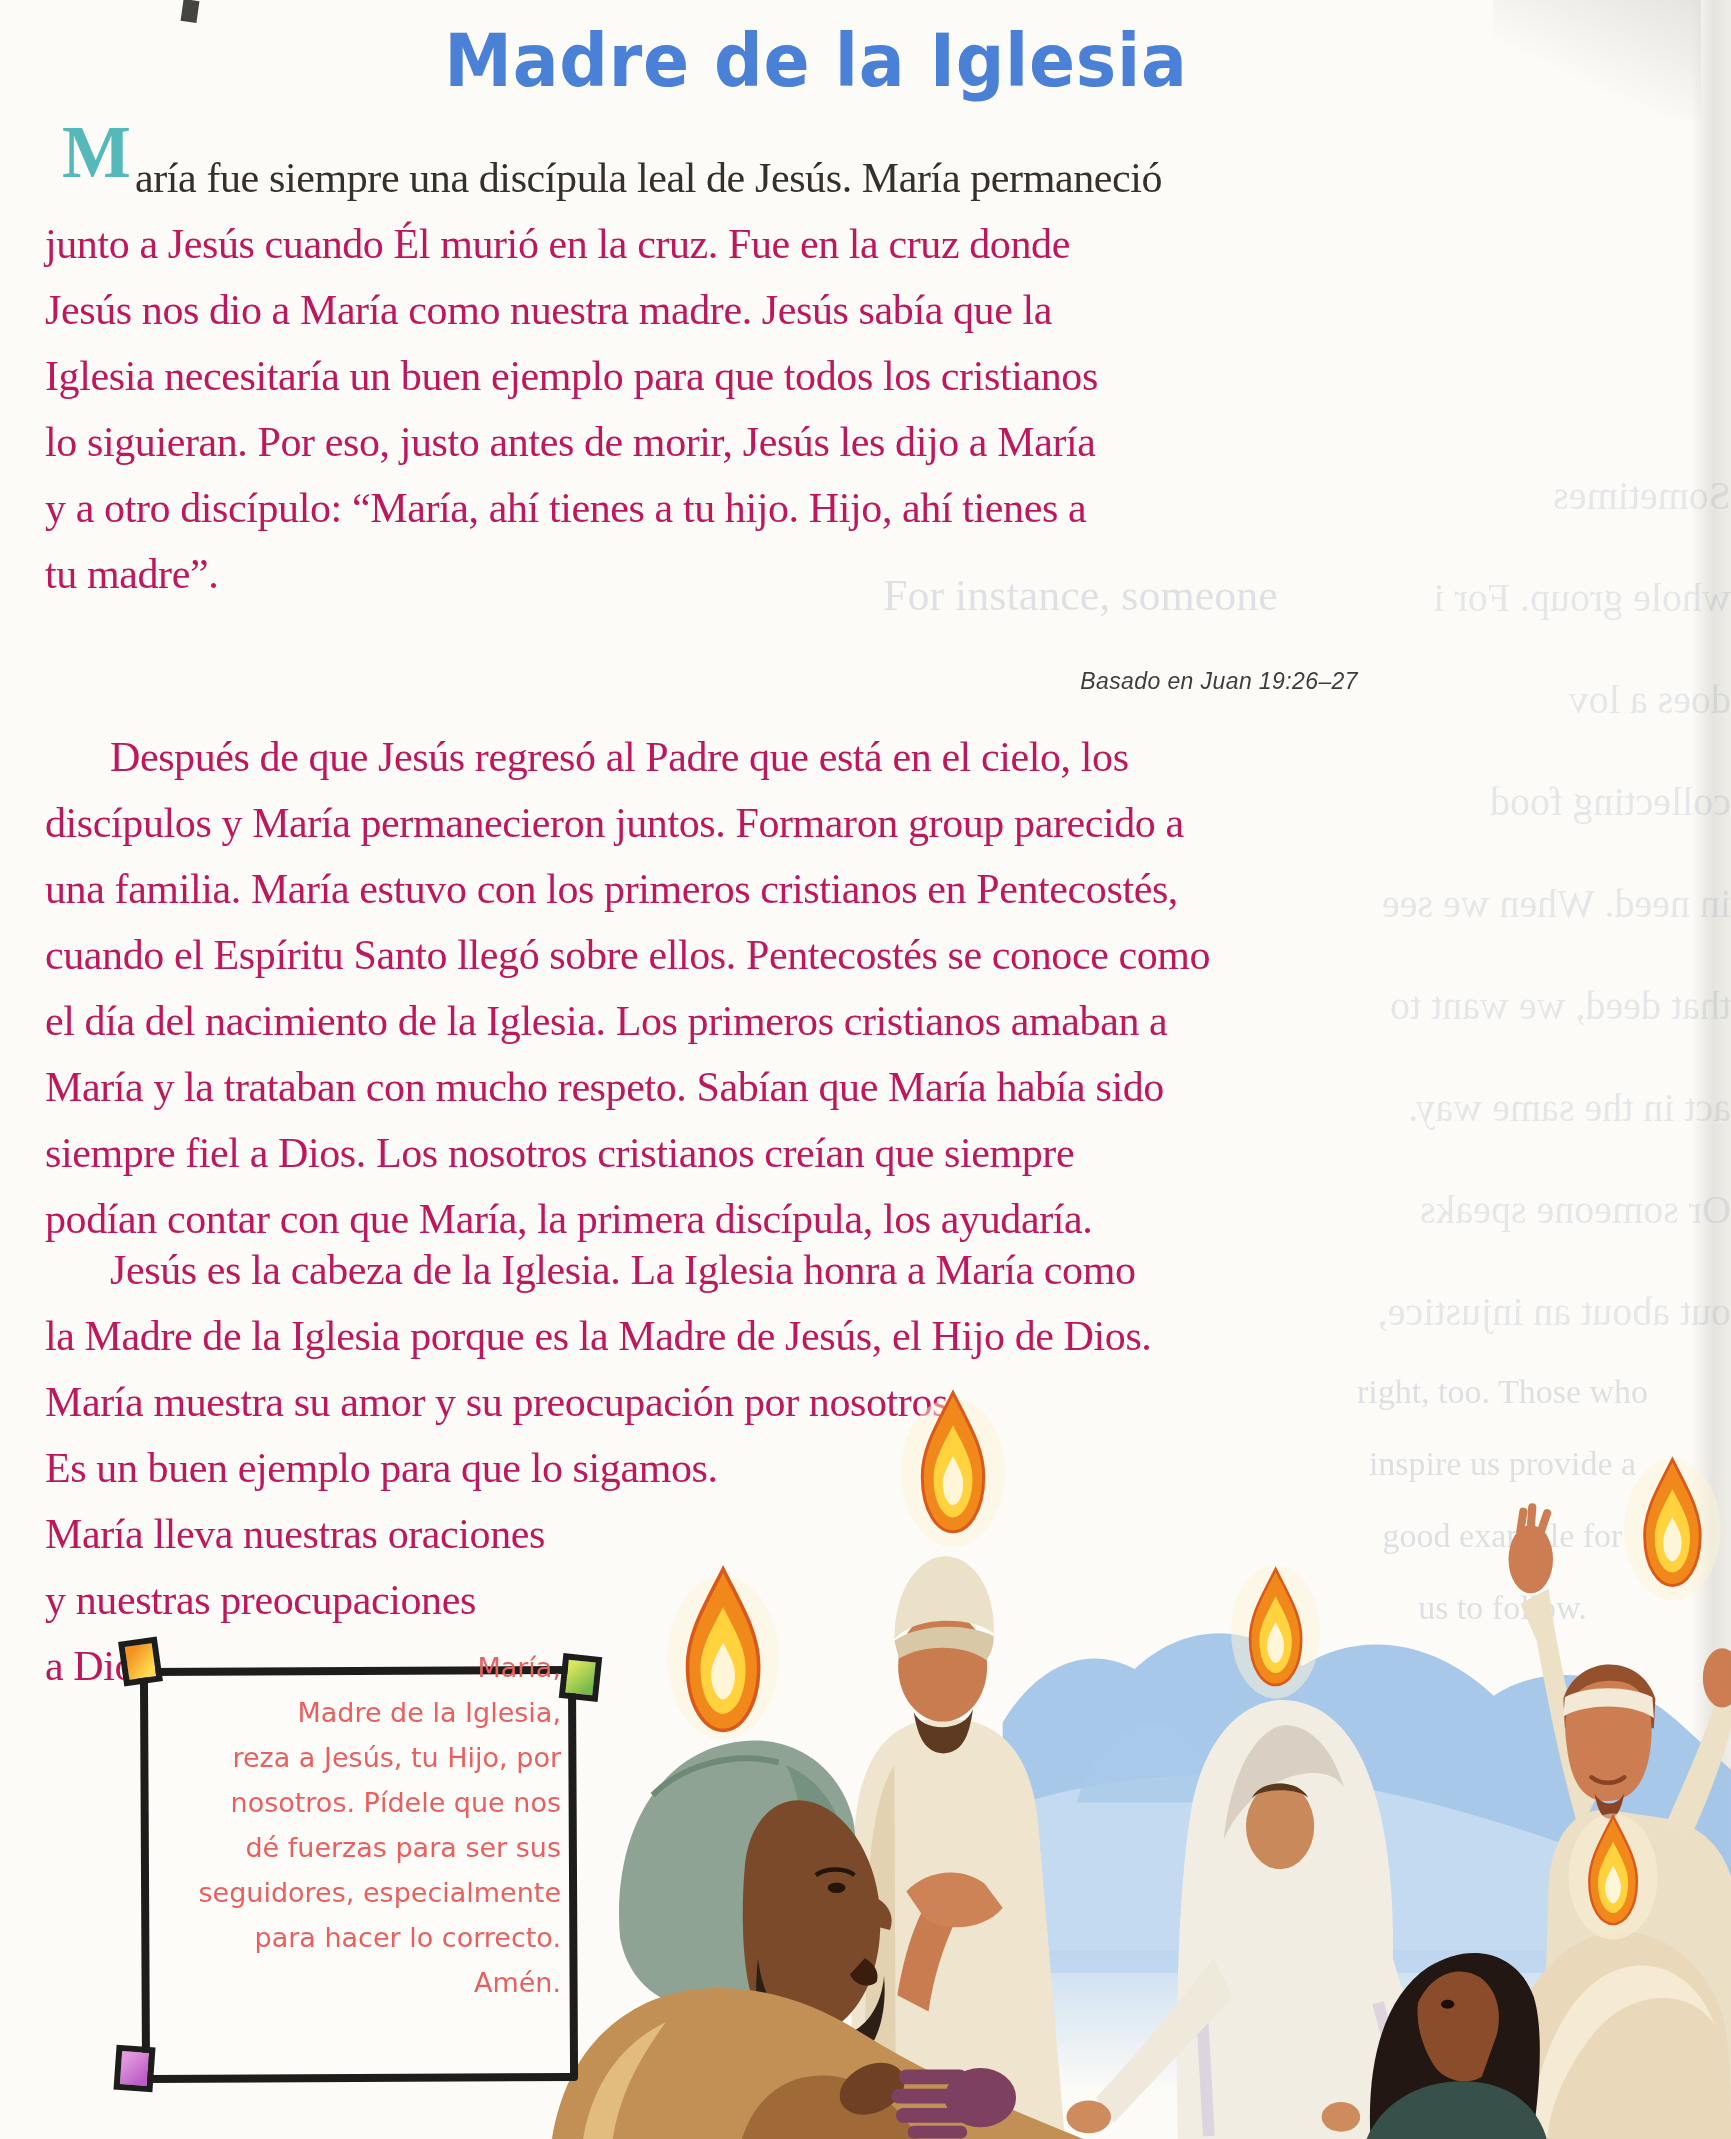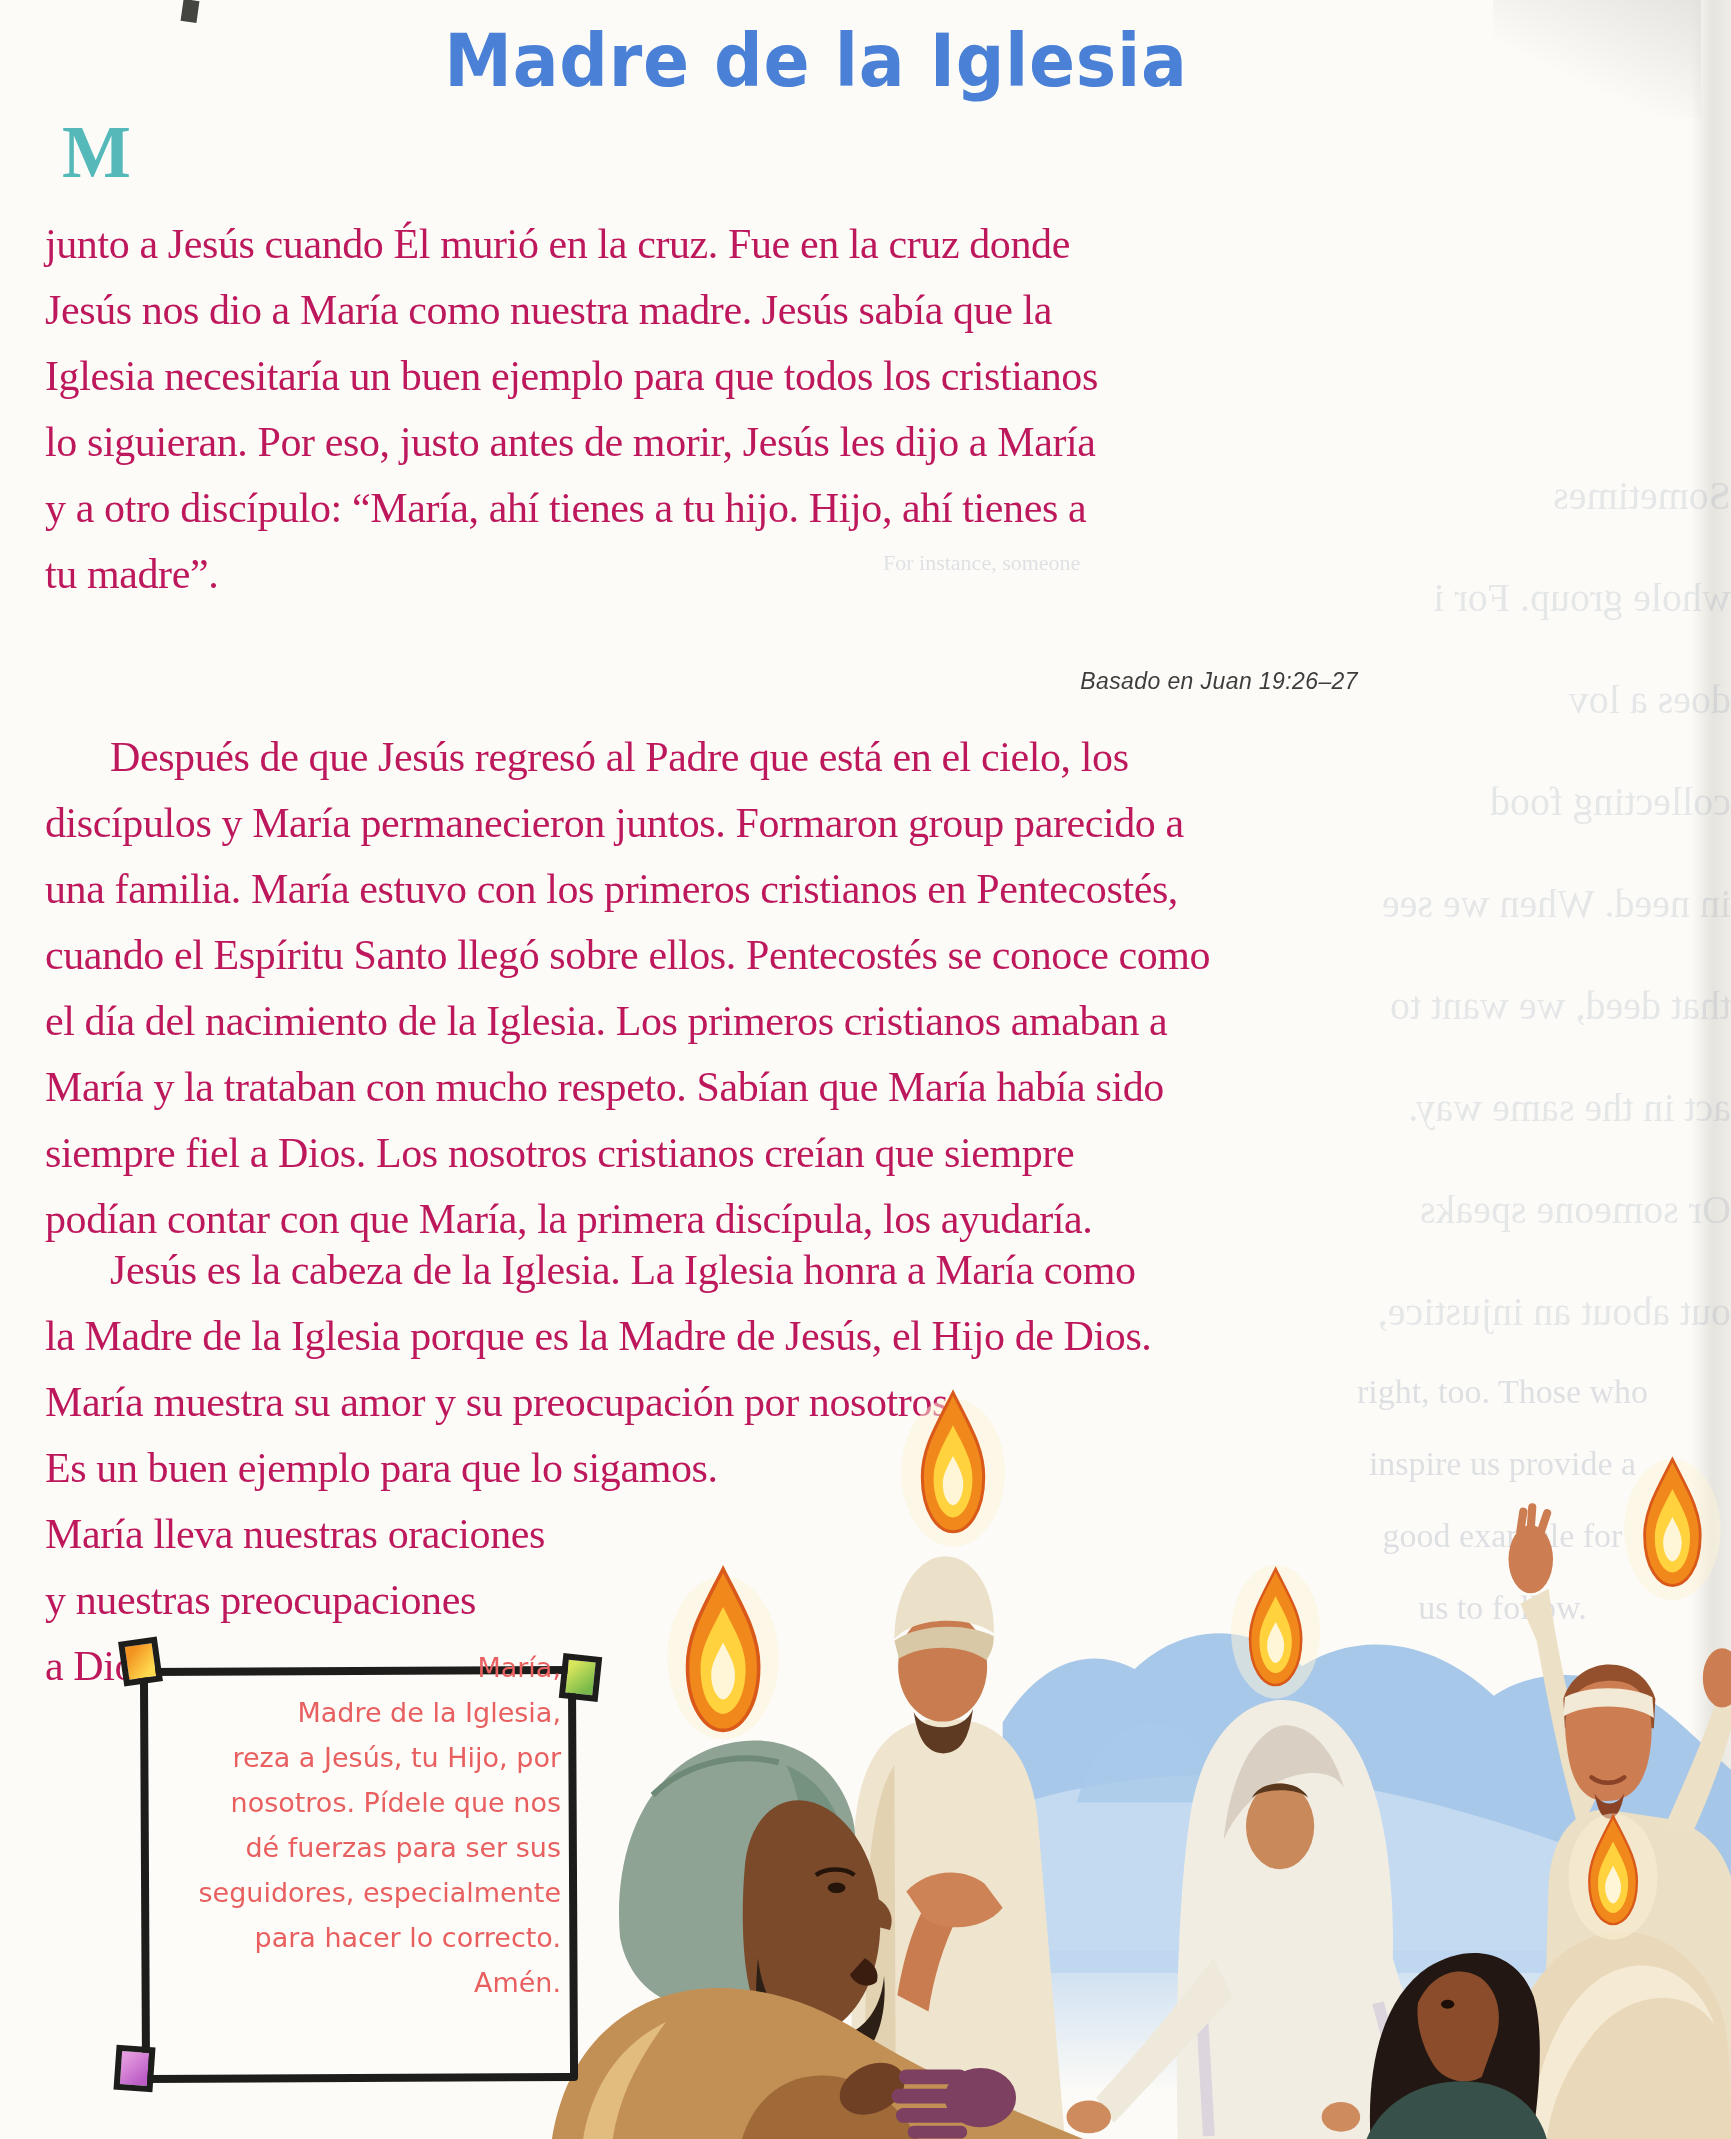--- a/index.html
+++ b/index.html
@@ -38,21 +38,21 @@
     position:absolute;left:742px;top:668px;width:616px;text-align:right;
     font-family:"Liberation Sans", sans-serif;font-style:italic;
     font-size:23px;color:#3d3d3d;letter-spacing:0.4px;
   }
   .p2{top:724px;}
   .p3{top:1237px;}
   .indent .ln:first-child{text-indent:65px;}
   
   .bleed{position:absolute;font-family:"Liberation Serif", serif;color:#8d96ad;}
   .bleed .ln{white-space:nowrap;}
-  .bleed-single{left:883px;top:550px;font-size:22px;opacity:.26;}
+  .bleed-single{left:883px;top:570px;font-size:44px;opacity:.26;}
   .bleed-mirror{left:1476px;top:445px;width:255px;font-size:40px;line-height:102px;
     opacity:.20;transform:scaleX(-1);}
   .bleed-lower{left:1343px;top:1356px;width:319px;text-align:center;
     font-size:34px;line-height:72px;opacity:.27;}
   
   .prayer-box{
     position:absolute;left:141px;top:1667px;width:420px;height:399px;
     border:8.2px solid #1d1d1b;border-radius:3.7px;background:#fdfcf8;
     transform:rotate(-0.3deg);
   }
@@ -95,20 +95,21 @@
   <div class="bleed bleed-lower">
       <div class="ln">right, too. Those who</div>
       <div class="ln">inspire us provide a</div>
       <div class="ln">good example for</div>
       <div class="ln">us to follow.</div>
     </div>
 
   <div class="title">Madre de la Iglesia</div>
 
   <div class="dropcap">M</div>
+  <div class="p1-first">aría fue siempre una discípula leal de Jesús. María permaneció</div>
   <div class="bodycol p1-rest">
       <div class="ln">junto a Jesús cuando Él murió en la cruz. Fue en la cruz donde</div>
       <div class="ln">Jesús nos dio a María como nuestra madre. Jesús sabía que la</div>
       <div class="ln">Iglesia necesitaría un buen ejemplo para que todos los cristianos</div>
       <div class="ln">lo siguieran. Por eso, justo antes de morir, Jesús les dijo a María</div>
       <div class="ln">y a otro discípulo: “María, ahí tienes a tu hijo. Hijo, ahí tienes a</div>
       <div class="ln">tu madre”.</div>
     </div>
 
   <div class="citation">Basado en Juan 19:26–27</div>

